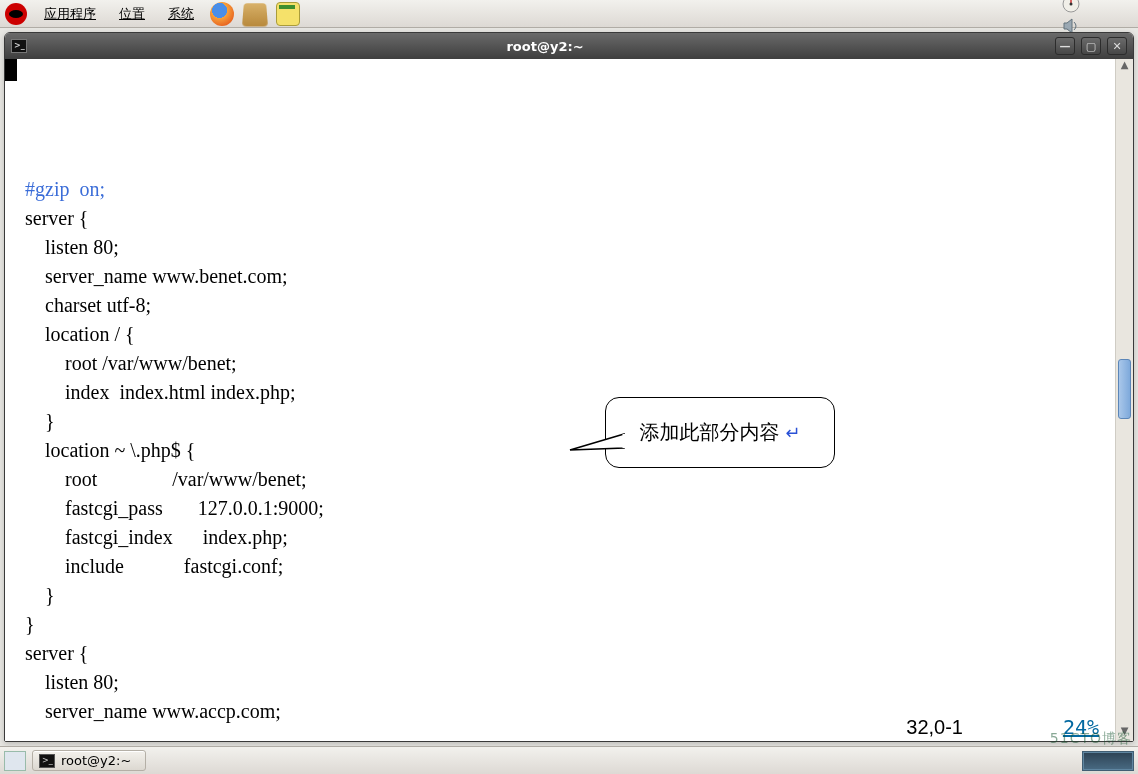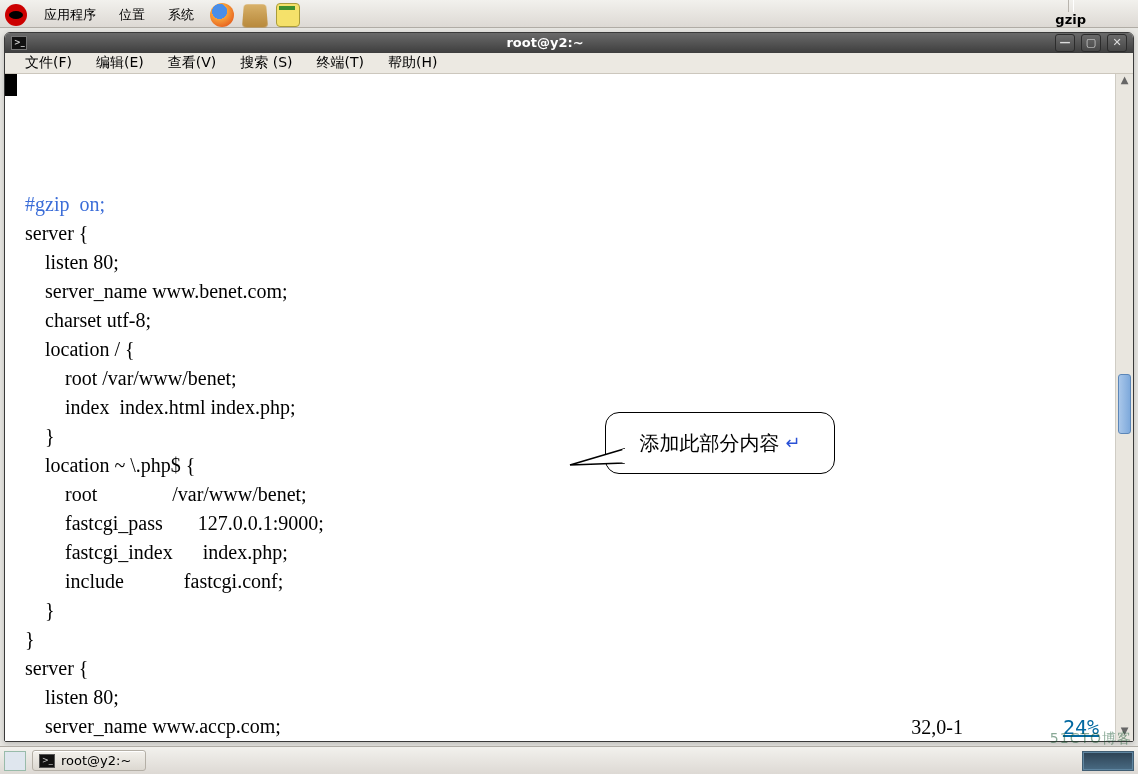--- a/index.html
+++ b/index.html
@@ -11,24 +11,25 @@
       font-size: 13px;
       overflow: hidden;
       position: relative;
     }
     
     .top-panel {
       height: 28px;
       background: linear-gradient(to bottom, #f2f1ed, #ddd9d4);
       border-bottom: 1px solid #b0aca5;
       display: flex;
-      align-items: flex-end;
+      align-items: center;
       padding: 0 5px;
       font-size: 13px;
       color: #000;
+      text-decoration: underline;
     }
     .top-panel .left { display: flex; align-items: center; gap: 3px; }
     .top-panel .menu-item { padding: 0 10px; cursor: pointer; }
     .redhat-logo {
       width: 22px; height: 22px;
       background: #c00;
       border-radius: 50%;
       margin-right: 4px;
       display: inline-flex; align-items: center; justify-content: center;
     }
@@ -131,33 +132,33 @@
     .scrollbar .arrow {
       position: absolute; left: 0; right: 0; height: 16px;
       background: #e9e6df; text-align: center; color: #666; font-size: 10px; cursor: pointer;
     }
     .scrollbar .arrow.up { top: 0; }
     .scrollbar .arrow.down { bottom: 0; }
 
     .status-pos {
       position: absolute;
       right: 170px; bottom: 2px;
-      font-family: Liberation Serif, serif; font-size: 20px; color: #000;
+      font-family: Liberation Sans, sans-serif; font-size: 20px; color: #000;
     }
     .status-pct {
       position: absolute;
       right: 34px; bottom: 2px;
       font-family: monospace; font-size: 20px; color: #0369a1; text-decoration: underline;
     }
 
     
     .callout {
       position: absolute;
       left: 600px; top: 338px;
-      width: 230px; height: 62px;
+      width: 230px; height: 71px;
       border: 1.6px solid #000;
       border-radius: 14px;
       background: #fff;
       display: flex; align-items: center; justify-content: center;
       font-family: "SimSun", serif; font-size: 20px; color: #000;
     }
     .callout .arrow-symbol { color: #2a51d6; margin-left: 6px; font-size: 18px; }
     .callout svg.tail {
       position: absolute; left: -38px; top: 30px; width: 56px; height: 40px;
       overflow: visible;
@@ -257,28 +258,20 @@
 <div class="window">
   <div class="titlebar">
     <span class="app-icon"></span>
     <span class="title">root@y2:~</span>
     <div class="win-btns">
       <span class="win-btn">—</span>
       <span class="win-btn">▢</span>
       <span class="win-btn">✕</span>
     </div>
   </div>
-  <div class="menubar">
-    <span class="menu">文件(F)</span>
-    <span class="menu">编辑(E)</span>
-    <span class="menu">查看(V)</span>
-    <span class="menu">搜索 (S)</span>
-    <span class="menu">终端(T)</span>
-    <span class="menu">帮助(H)</span>
-  </div>
   <div class="term-wrap">
     <div class="term" id="term">
       <span class="cursor-block"></span>
     <div class="code-line "> </div><div class="code-line comment">    #gzip  on;</div><div class="code-line ">    server {</div><div class="code-line ">        listen 80;</div><div class="code-line ">        server_name www.benet.com;</div><div class="code-line ">        charset utf-8;</div><div class="code-line ">        location / {</div><div class="code-line ">            root /var/www/benet;</div><div class="code-line ">            index  index.html index.php;</div><div class="code-line ">        }</div><div class="code-line ">        location ~ \.php$ {</div><div class="code-line ">            root               /var/www/benet;</div><div class="code-line ">            fastcgi_pass       127.0.0.1:9000;</div><div class="code-line ">            fastcgi_index      index.php;</div><div class="code-line ">            include            fastcgi.conf;</div><div class="code-line ">        }</div><div class="code-line ">    }</div><div class="code-line ">    server {</div><div class="code-line ">        listen 80;</div><div class="code-line ">        server_name www.accp.com;</div></div>
     <div class="scrollbar">
       <div class="arrow up">▲</div>
       <div class="thumb"></div>
       <div class="arrow down">▼</div>
     </div>
     <div class="status-pos">32,0-1</div>

